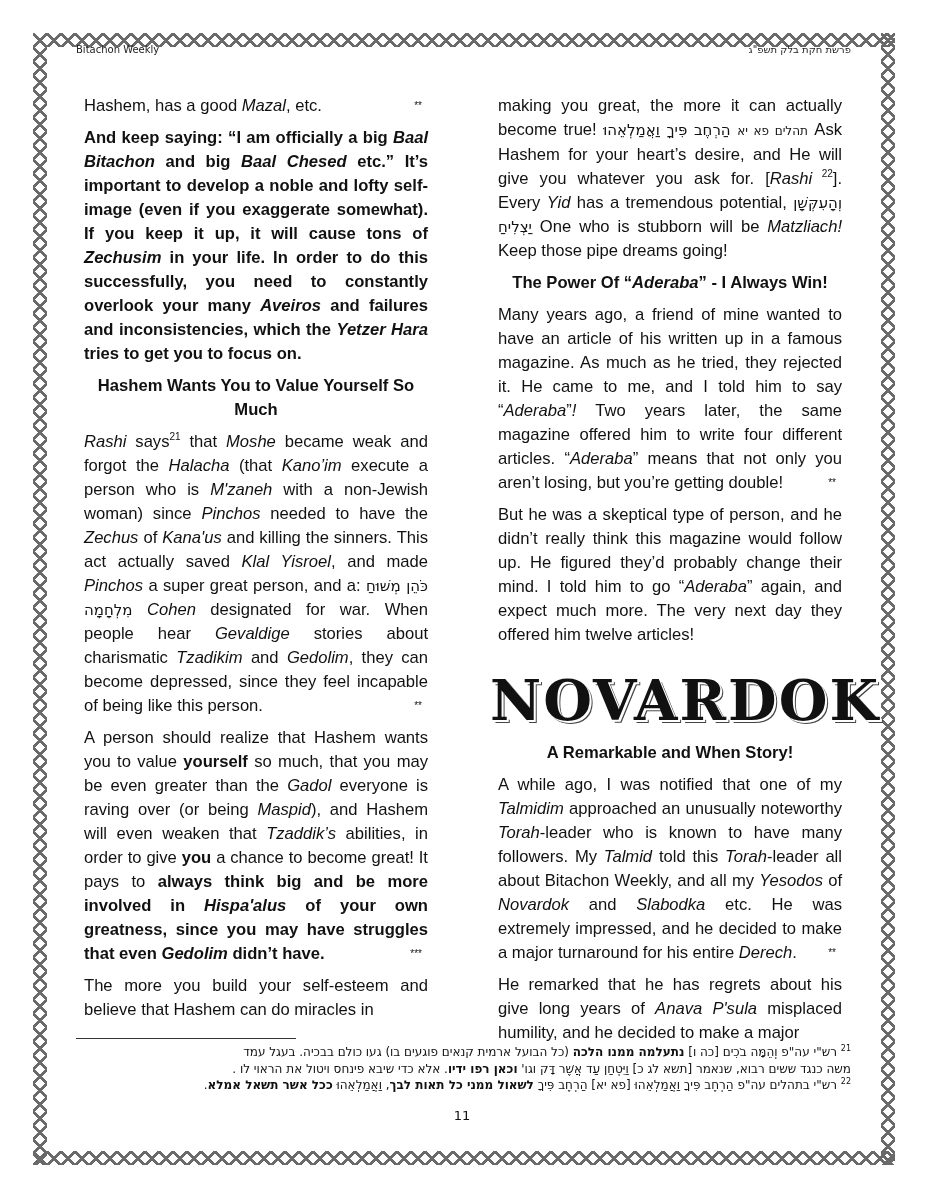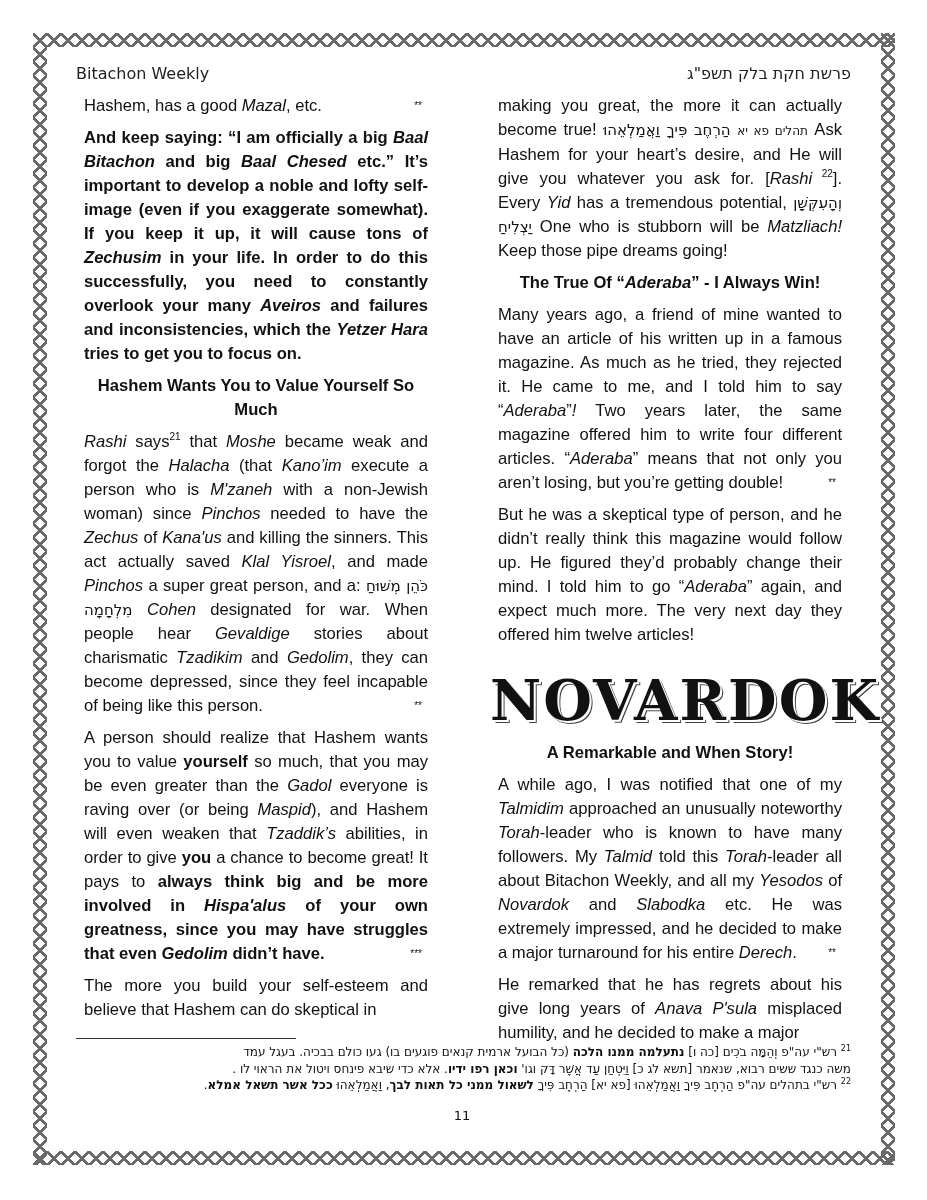--- a/index.html
+++ b/index.html
@@ -23,21 +23,21 @@
   }
   .chain-v {
     background-image:
       linear-gradient(45deg, transparent 42%, #6a6a6a 42%, #6a6a6a 54%, transparent 54%),
       linear-gradient(-45deg, transparent 42%, #6a6a6a 42%, #6a6a6a 54%, transparent 54%);
     background-size: 14px 14px;
     background-repeat: repeat-y;
   }
 
   
-  .running-header { position: absolute; top: 64px; left: 76px; width: 775px; height: 20px; font-family: "DejaVu Sans", sans-serif; font-size: 16px; color: #222; }
+  .running-header { position: absolute; top: 44px; left: 76px; width: 775px; height: 20px; font-family: "DejaVu Sans", sans-serif; font-size: 10px; color: #222; }
   .running-header .left { position: absolute; left: 0; top: 0; }
   .running-header .right { position: absolute; right: 0; top: 0; direction: rtl; }
 
   
   .column { position: absolute; top: 86px; width: 360px; font-size: 16.6px; line-height: 24px; text-align: justify; }
   .col-left { left: 76px; }
   .col-right { left: 490px; }
   .column p { margin: 8px; }
   .b { font-weight: bold; }
   .i { font-style: italic; }
@@ -94,30 +94,30 @@
   <p class="centered-heading">Hashem Wants You to Value Yourself So Much</p>
   <p>
     <span class="i">Rashi</span><span> says</span><sup>21</sup><span> that </span><span class="i">Moshe</span><span> became weak and forgot the </span><span class="i">Halacha</span><span> (that </span><span class="i">Kano’im</span><span> execute a person who is </span><span class="i">M'zaneh</span><span> with a non-Jewish woman) since </span><span class="i">Pinchos</span><span> needed to have the </span><span class="i">Zechus</span><span> of </span><span class="i">Kana'us</span><span> and killing the sinners. This act actually saved </span><span class="i">Klal Yisroel</span><span>, and made </span><span class="i">Pinchos</span><span> a super great person, and a: </span><span class="heb">כֹּהֵן מְשׁוּחַ מִלְחָמָה</span><span> </span><span class="i">Cohen</span><span> designated for war. When people hear </span><span class="i">Gevaldige</span><span> stories about charismatic </span><span class="i">Tzadikim</span><span> and </span><span class="i">Gedolim</span><span>, they can become depressed, since they feel incapable of being like this person.</span>
     <span class="stars">**</span>
   </p>
   <p>
     <span>A person should realize that Hashem wants you to value </span><span class="b">yourself</span><span> so much, that you may be even greater than the </span><span class="i">Gadol</span><span> everyone is raving over (or being </span><span class="i">Maspid</span><span>), and Hashem will even weaken that </span><span class="i">Tzaddik’s</span><span> abilities, in order to give </span><span class="b">you</span><span> a chance to become great! It pays to </span><span class="b">always think big and be more involved in </span><span class="b i">Hispa'alus</span><span class="b"> of your own greatness, since you may have struggles that even </span><span class="b i">Gedolim</span><span class="b"> didn’t have.</span>
     <span class="stars">***</span>
   </p>
   <p>
-    <span>The more you build your self-esteem and believe that Hashem can do skeptical in</span>
+    <span>The more you build your self-esteem and believe that Hashem can do miracles in</span>
   </p>
 </div>
 
 <div class="column col-right">
   <p>
     <span>making you great, the more it can actually become true! </span><span class="heb">הַרְחֶב פִּיךָ וַאֲמַלְאֵהוּ</span> <span class="heb heb-small">תהלים פא יא</span><span> Ask Hashem for your heart’s desire, and He will give you whatever you ask for. [</span><span class="i">Rashi</span><sup> 22</sup><span>]. Every </span><span class="i">Yid</span><span> has a tremendous potential, </span><span class="heb">וְהָעִקְּשָׁן יַצְלִיחַ</span><span> One who is stubborn will be </span><span class="i">Matzliach!</span><span> Keep those pipe dreams going!</span>
   </p>
   <p class="centered-heading after-heading-gap">
-    <span>The True Of “</span><span class="i">Aderaba</span><span>” - I Always Win!</span>
+    <span>The Power Of “</span><span class="i">Aderaba</span><span>” - I Always Win!</span>
   </p>
   <p>
     <span>Many years ago, a friend of mine wanted to have an article of his written up in a famous magazine. As much as he tried, they rejected it. He came to me, and I told him to say “</span><span class="i">Aderaba</span><span>”</span><span class="i">!</span><span> Two years later, the same magazine offered him to write four different articles. “</span><span class="i">Aderaba</span><span>” means that not only you aren’t losing, but you’re getting double!</span>
     <span class="stars">**</span>
   </p>
   <p>
     <span>But he was a skeptical type of person, and he didn’t really think this magazine would follow up. He figured they’d probably change their mind. I told him to go “</span><span class="i">Aderaba</span><span>” again, and expect much more. The very next day they offered him twelve articles!</span>
   </p>
   <div class="novardok-logo">NOVARDOK</div>
   <p class="centered-heading">A Remarkable and When Story!</p>

